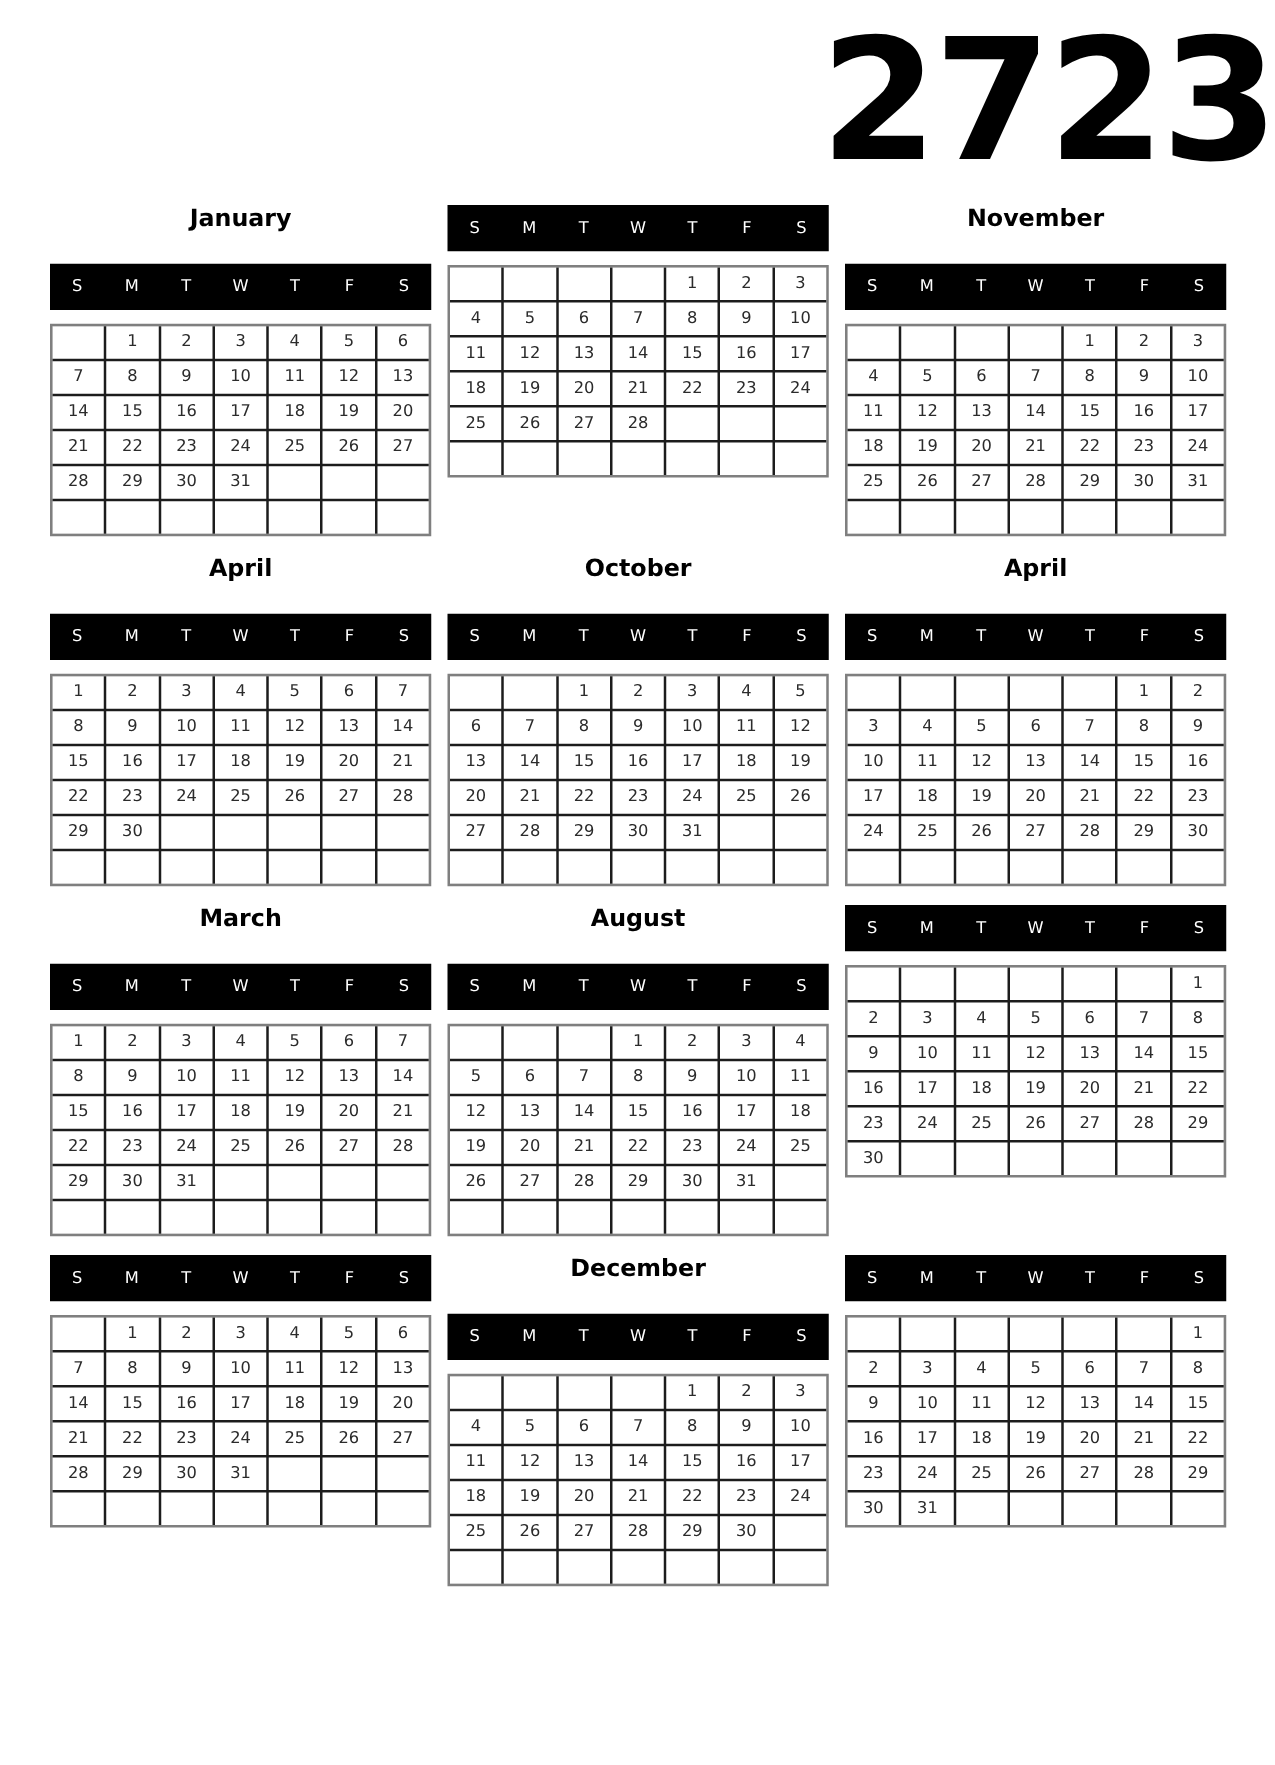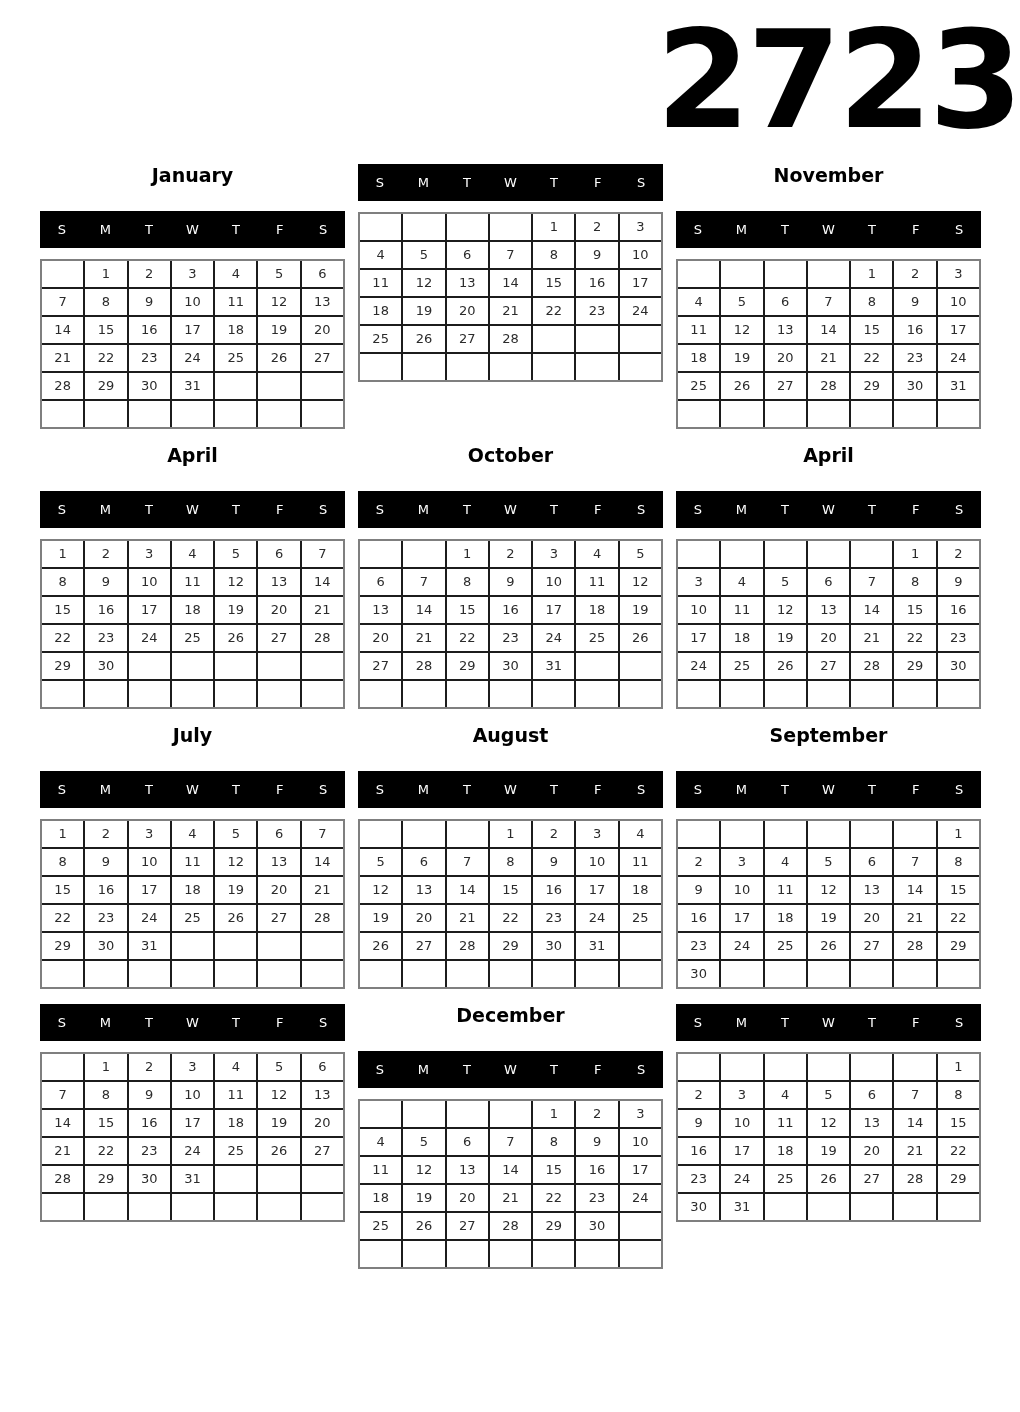--- a/index.html
+++ b/index.html
@@ -427,21 +427,21 @@
           <div class="cell"></div>
           <div class="cell"></div>
           <div class="cell"></div>
           <div class="cell"></div>
           <div class="cell"></div>
         </div>
     </div>
   </section>
 
   <section class="month">
-    <h2 class="month-name">July</h2>
+    <h2 class="month-name">March</h2>
     <div class="dow">
         <span>S</span>
         <span>M</span>
         <span>T</span>
         <span>W</span>
         <span>T</span>
         <span>F</span>
         <span>S</span>
       </div>
     <div class="grid-wrap">
@@ -545,21 +545,20 @@
           <div class="cell"></div>
           <div class="cell"></div>
           <div class="cell"></div>
           <div class="cell"></div>
           <div class="cell"></div>
         </div>
     </div>
   </section>
 
   <section class="month">
-    <h2 class="month-name">September</h2>
     <div class="dow">
         <span>S</span>
         <span>M</span>
         <span>T</span>
         <span>W</span>
         <span>T</span>
         <span>F</span>
         <span>S</span>
       </div>
     <div class="grid-wrap">

